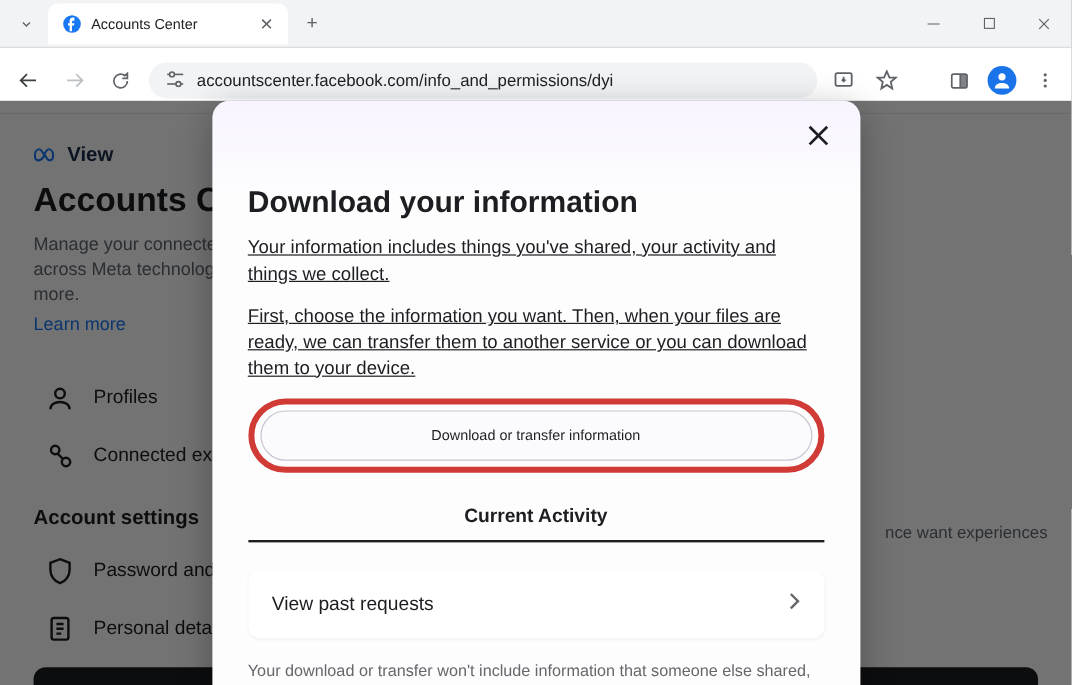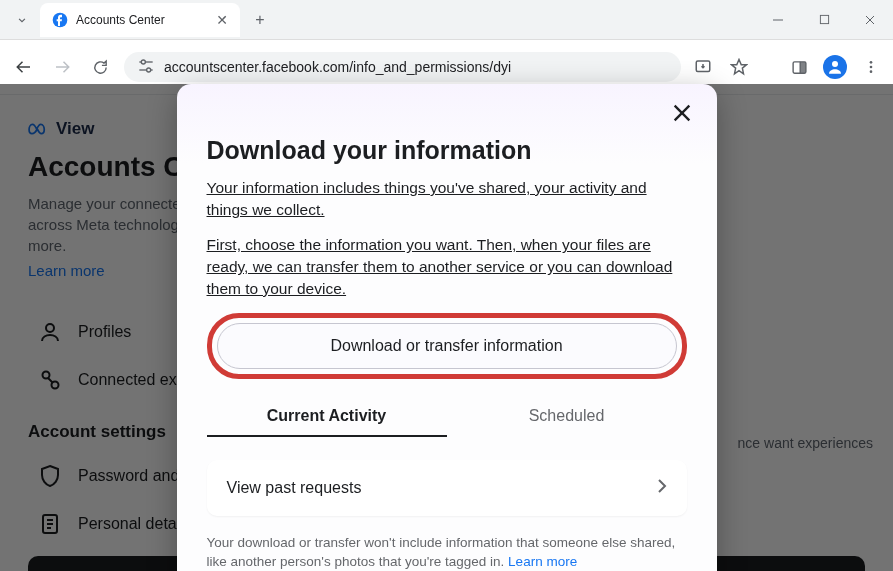--- a/index.html
+++ b/index.html
@@ -43,23 +43,23 @@
     .sidebar-item-active { background: #f0f2f5; border-radius: 10px; padding: 14px 16px; display: flex; align-items: center; gap: 16px; font-weight: 600; color: #fff; background: #1c1e21; margin-top: 8px; }
     .sidebar-item-active .sidebar-icon { color: #fff; }
     
     .right-snippets { position: absolute; right: 20px; top: 340px; color: #606770; font-size: 14px; }
     .right-snippets div { margin-bottom: 110px; }
     
     
     .overlay { position: absolute; inset: 84px 0 0 0; background: rgba(0,0,0,0.55); display: flex; justify-content: center; }
     .modal { position: absolute; top: 0; width: 540px; background: linear-gradient(#f8f4ff, #fdfdfe 80px); border-radius: 14px; box-shadow: 0 8px 30px rgba(0,0,0,0.3); padding: 24px 30px 30px 30px; }
     .modal-close { position: absolute; top: 18px; right: 24px; cursor: pointer; color: #1c1e21; }
-    .modal-title { font-size: 25px; font-weight: 800; color: #1c1e21; margin-top: 28px; margin-bottom: 12px; }
+    .modal-title { font-size: 25px; font-weight: 800; color: #1c1e21; margin-top: 47px; margin-bottom: 12px; }
     .modal-p { font-size: 15.5px; color: #1c1e21; line-height: 1.4; margin-bottom: 14px; text-decoration: underline; }
-    .primary-btn { width: 100%; padding: 13px; background: #fbfbfe; border: 1px solid #c6c6d0; border-radius: 24px; font-size: 16px; font-weight: 500; color: #1c1e21; cursor: pointer; }
+    .primary-btn { width: 100%; padding: 13px; background: #fbfbfe; border: 1px solid #c6c6d0; border-radius: 24px; font-size: 12px; font-weight: 500; color: #1c1e21; cursor: pointer; }
     .primary-btn-highlight { border: 5px solid #d03b36; border-radius: 32px; padding: 5px; margin-bottom: 18px; }
     
     .modal-tabs { display: flex; border-bottom: 1px solid transparent; margin-bottom: 22px; }
     .modal-tab { flex: 1; text-align: center; padding: 10px; font-size: 16px; color: #65676b; cursor: pointer; }
     .modal-tab.active { font-weight: 700; color: #1c1e21; border-bottom: 2px solid #1c1e21; }
     
     .list-row { background: #fff; border-radius: 10px; padding: 18px 20px; display: flex; align-items: center; justify-content: space-between; cursor: pointer; margin-bottom: 18px; font-size: 16px; font-weight: 500; color: #1c1e21; box-shadow: 0 1px 2px rgba(0,0,0,0.05); }
     .chevron { color: #65676b; }
     .modal-footer-note { font-size: 13.5px; color: #65676b; line-height: 1.4; }
     .modal-footer-note .link { color: #1877f2; cursor: pointer; }
@@ -248,21 +248,20 @@
     <h2 class="modal-title">Download your information</h2>
     <p class="modal-p">Your information includes things you've shared, your activity and things we collect.</p>
     <p class="modal-p">First, choose the information you want. Then, when your files are ready, we can transfer them to another service or you can download them to your device.</p>
 
     <div class="primary-btn-highlight">
       <button class="primary-btn">Download or transfer information</button>
     </div>
 
     <div class="modal-tabs">
       <div class="modal-tab active">Current Activity</div>
-      <div class="modal-tab">Scheduled</div>
     </div>
 
     <div class="list-row">
       <span>View past requests</span>
       <span class="chevron"><svg width="10" height="16" viewBox="0 0 10 16">
             <path d="M2 2l6 6-6 6" stroke="#65676b" stroke-width="2" fill="none"></path>
           </svg></span>
     </div>
 
     <p class="modal-footer-note">

